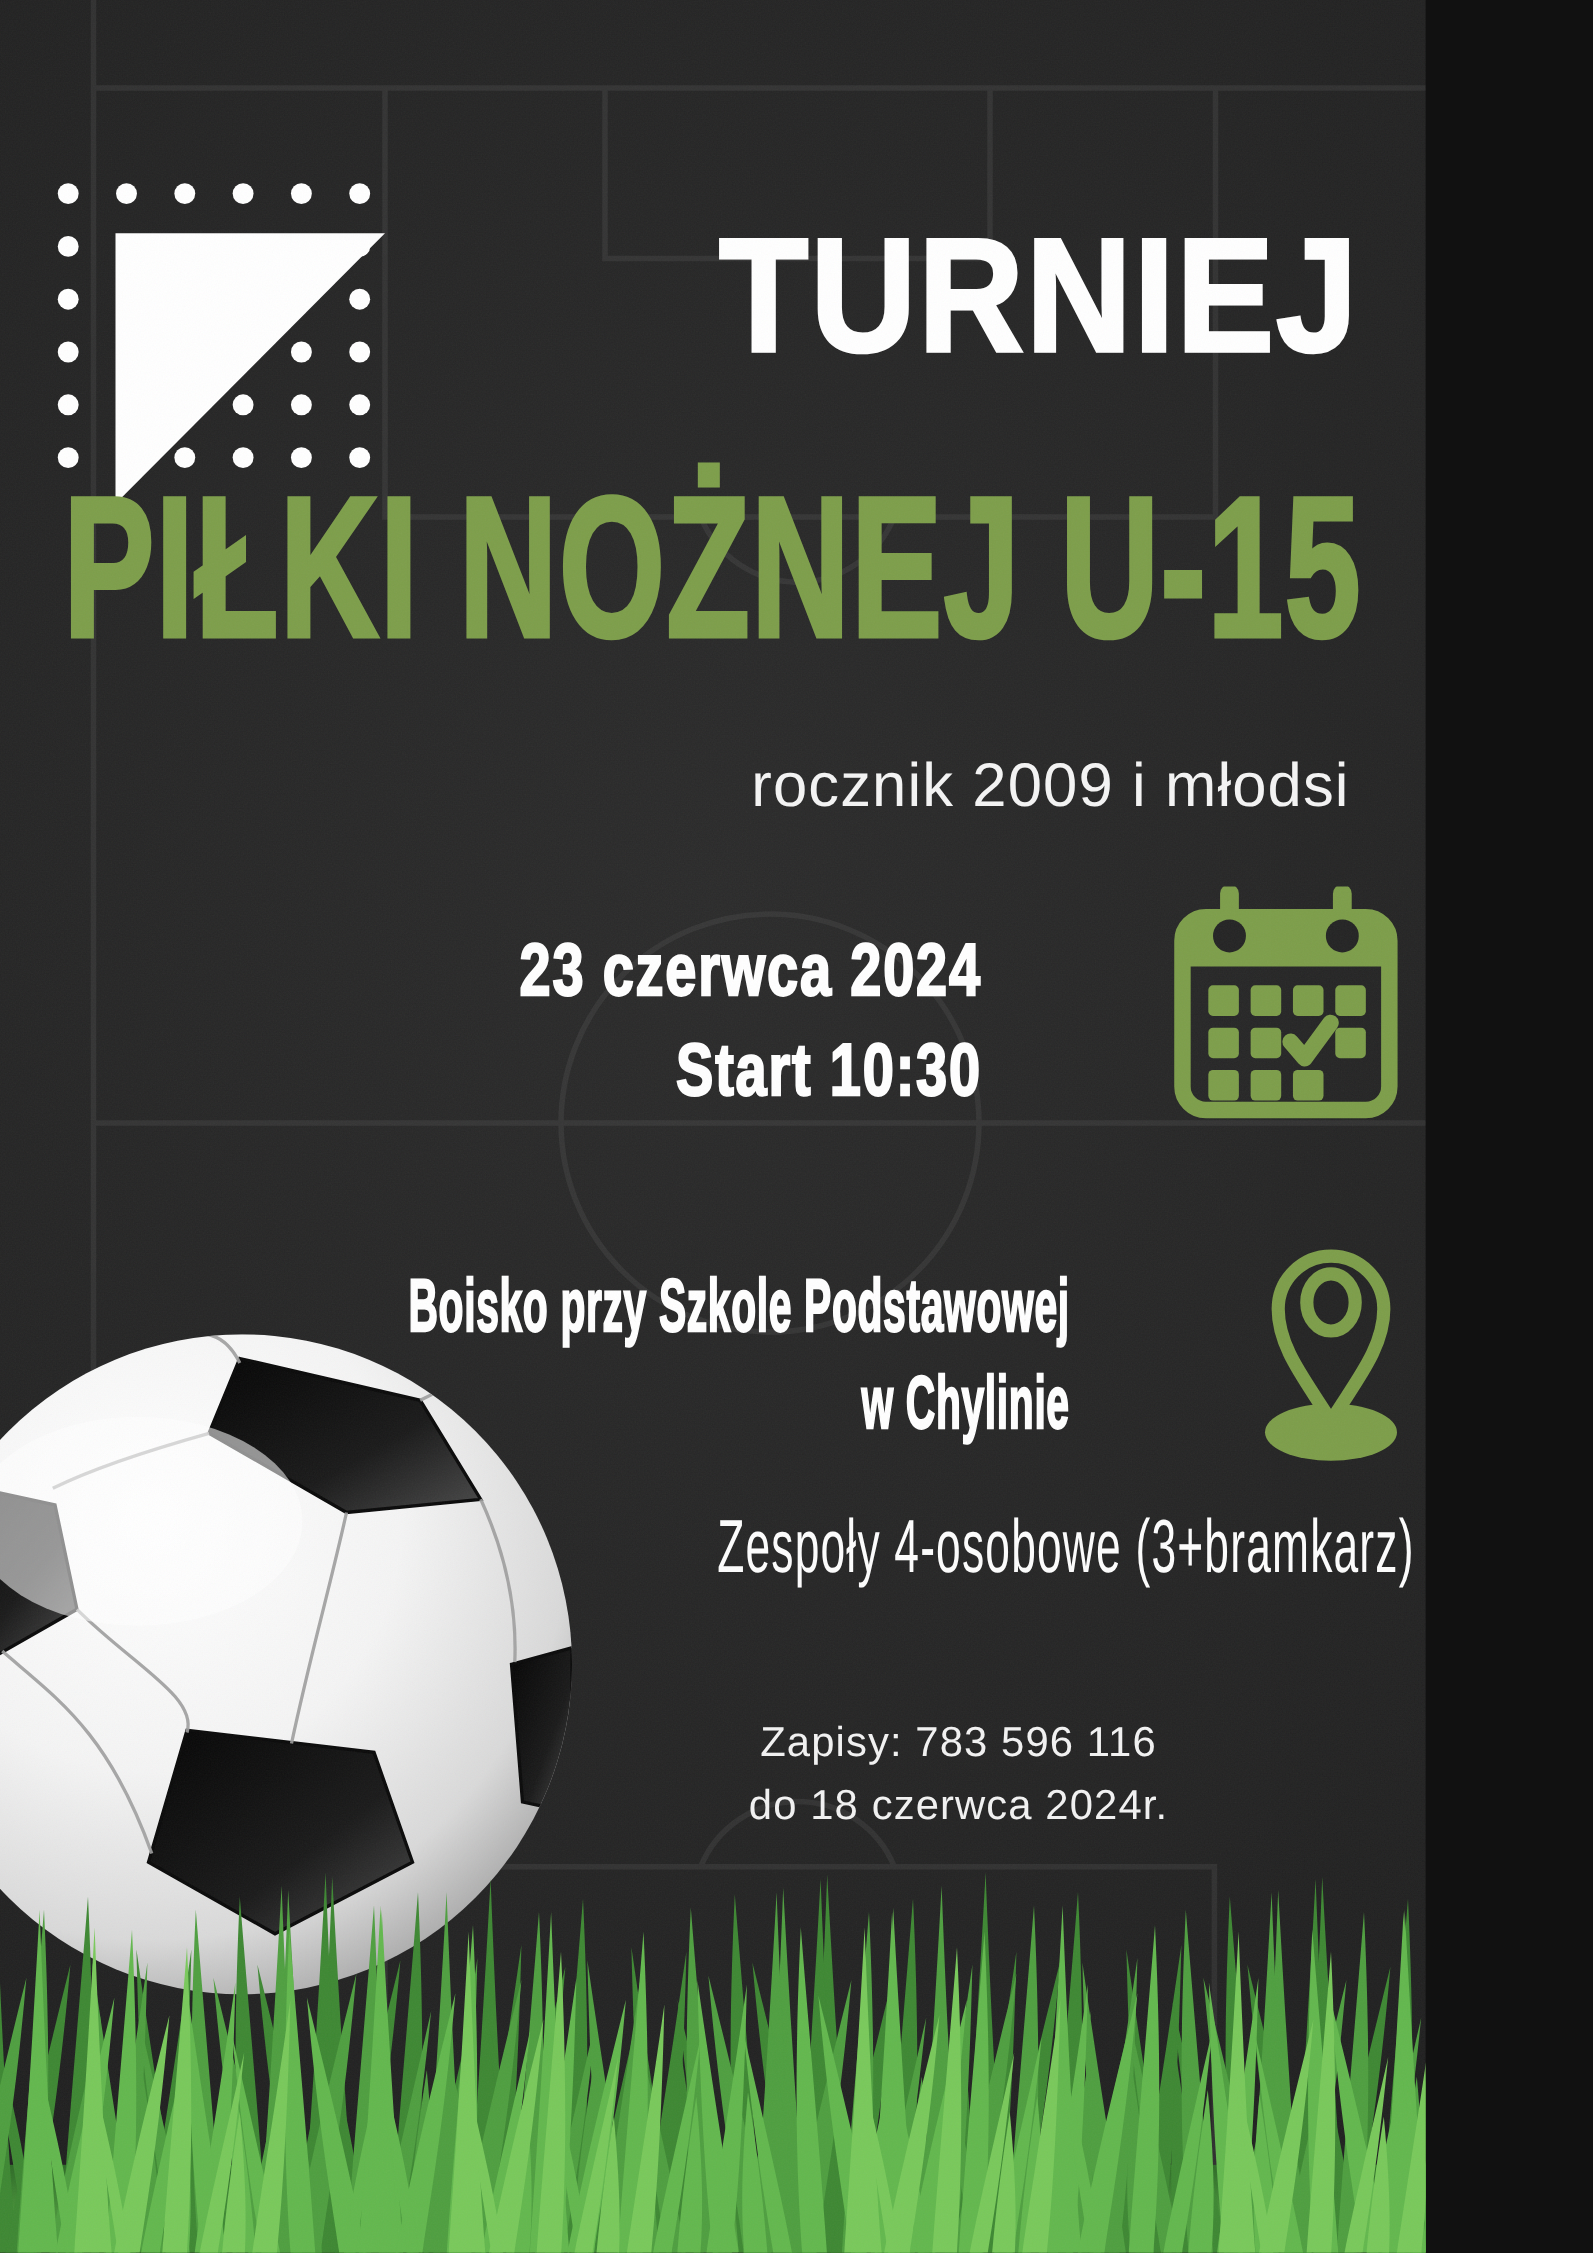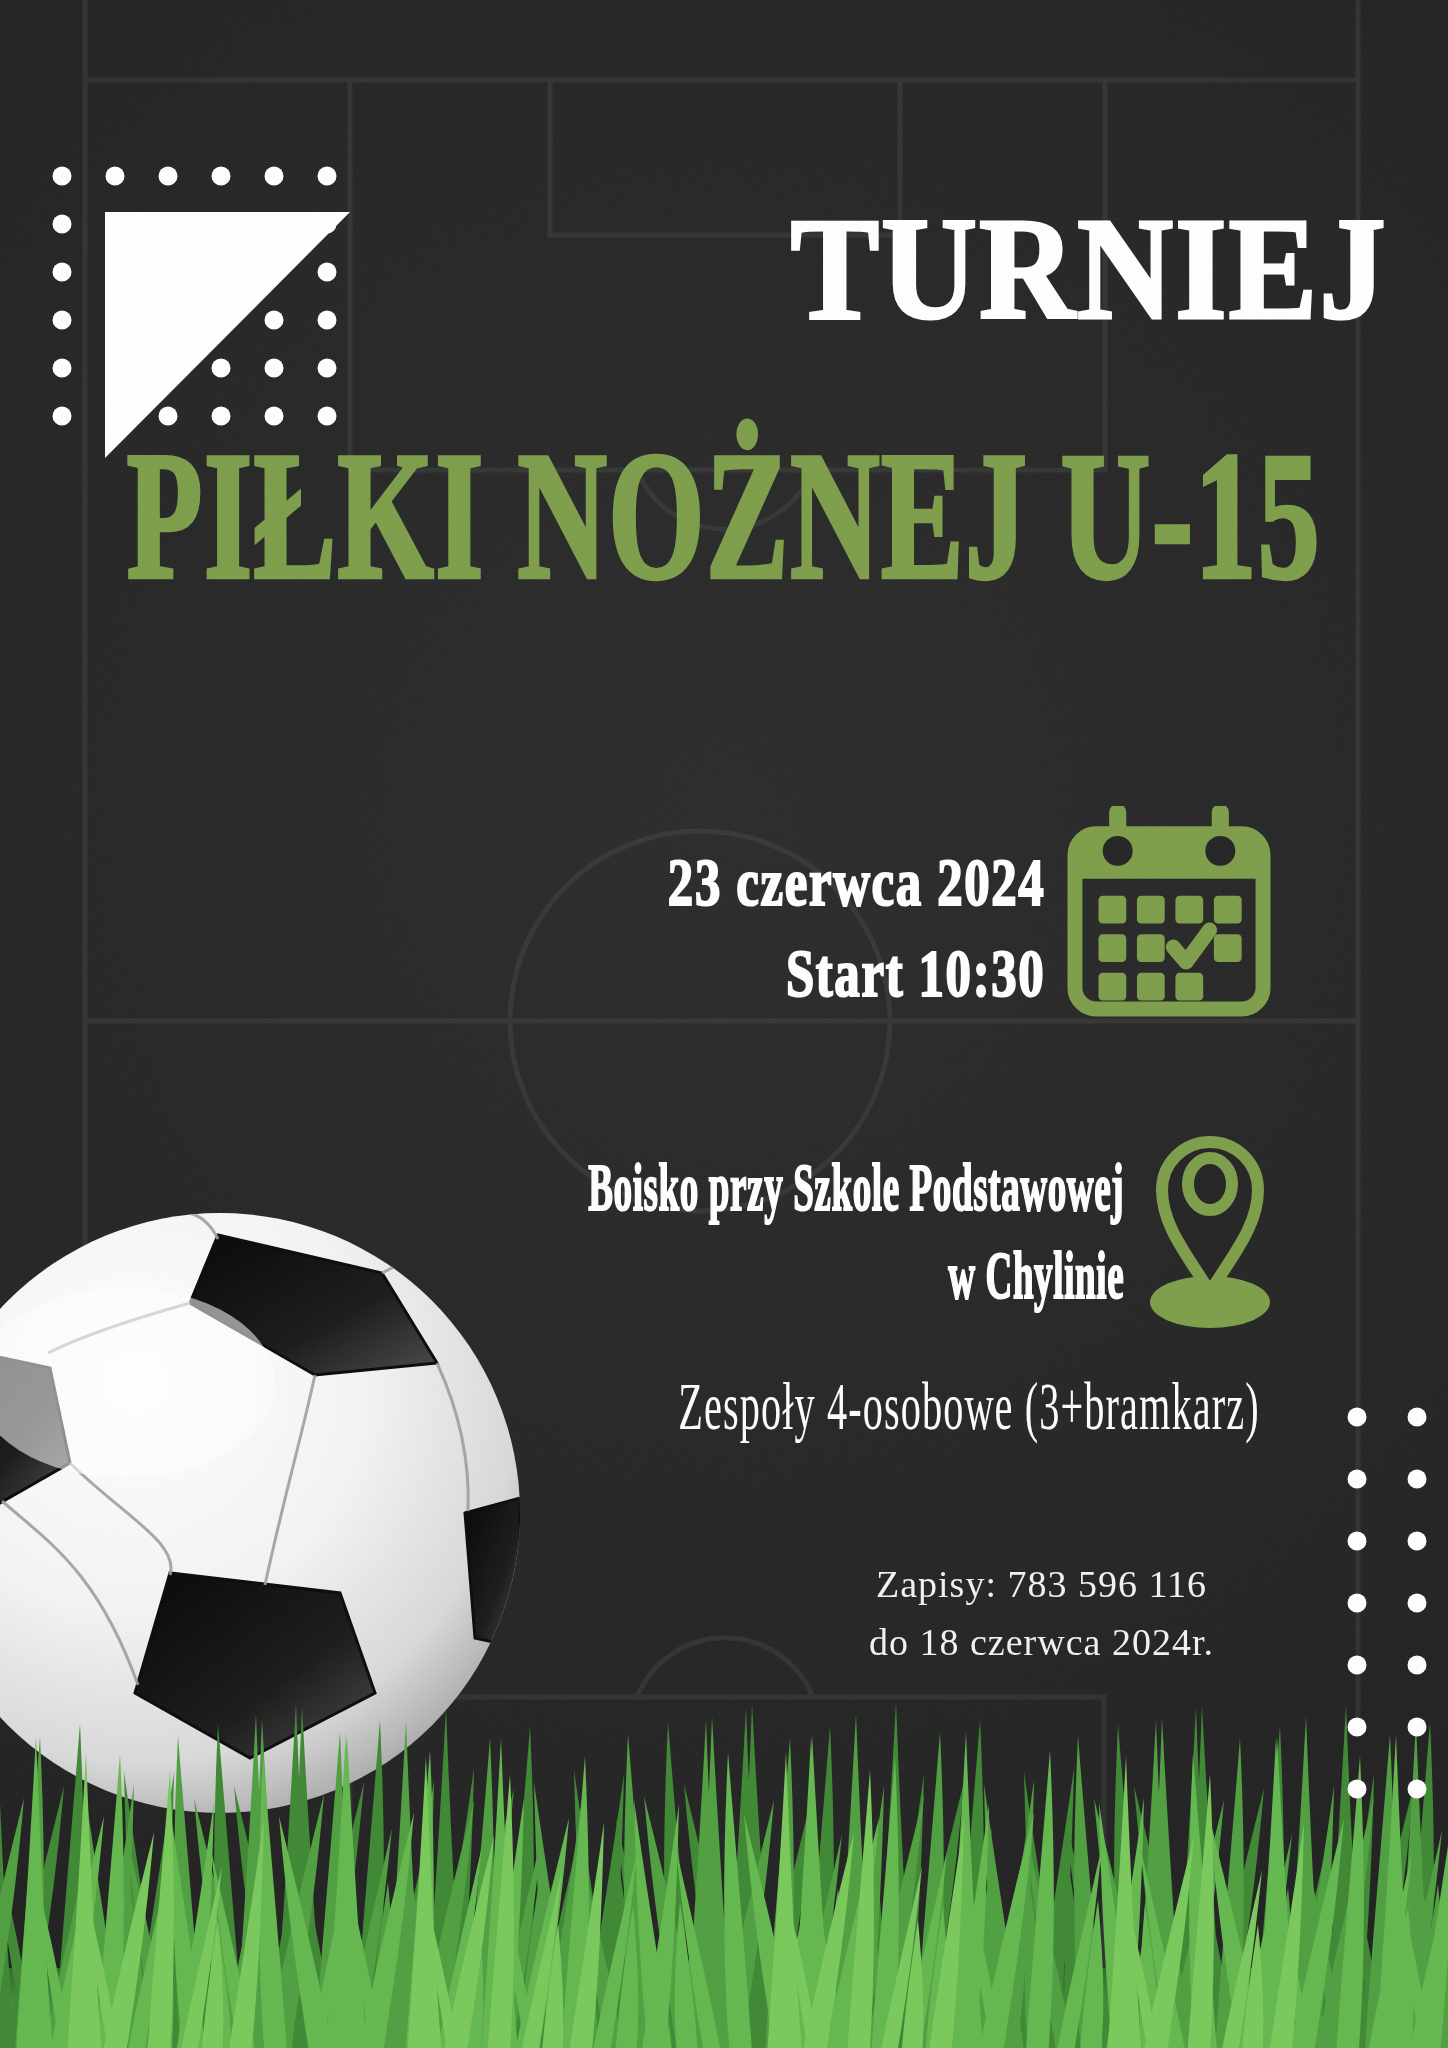--- a/index.html
+++ b/index.html
@@ -1,22 +1,22 @@
 <!DOCTYPE html>
 <html><head>
 <meta charset="utf-8">
 <style>
   html,body{margin:0;padding:0;background:#111;}
   .poster{
     position:relative;
-    width:1448px;height:2048px;
+    width:1296px;height:2048px;
     overflow:hidden;
     background:
       radial-gradient(125% 90% at 50% 40%, #2b2b2b 0%, #242424 48%, #1b1b1b 100%);
-    font-family:Liberation Serif, serif;
+    font-family:Liberation Sans, sans-serif;
     color:#fff;
   }
   .abs{position:absolute;}
   svg{display:block;}
 
   
   .title-top{
     top:195px;right:60px;
     font-size:140px;font-weight:700;line-height:1;
     letter-spacing:2px;color:#ffffff;
@@ -241,20 +241,21 @@
         <circle cx="87" cy="275" r="9.5"></circle>
       <circle cx="27" cy="337" r="9.5"></circle>
         <circle cx="87" cy="337" r="9.5"></circle>
       <circle cx="27" cy="399" r="9.5"></circle>
         <circle cx="87" cy="399" r="9.5"></circle>
     </g>
   </svg>
 
   <div class="abs title-top">TURNIEJ</div>
   <div class="abs title-main">PIŁKI NOŻNEJ U-15</div>
+  <div class="abs subtitle">rocznik 2009 i młodsi</div>
 
   <div class="abs date-block">
     <div>23 czerwca 2024</div>
     <div>Start 10:30</div>
   </div>
 
   <svg class="abs" style="left:1062px;top:806px" width="214" height="218" viewBox="0 0 100 102">
     <g fill="none" stroke="#7d9e4a">
       <path d="M26 3 V16" stroke-width="8" stroke-linecap="round"></path>
       <path d="M74 3 V16" stroke-width="8" stroke-linecap="round"></path>

